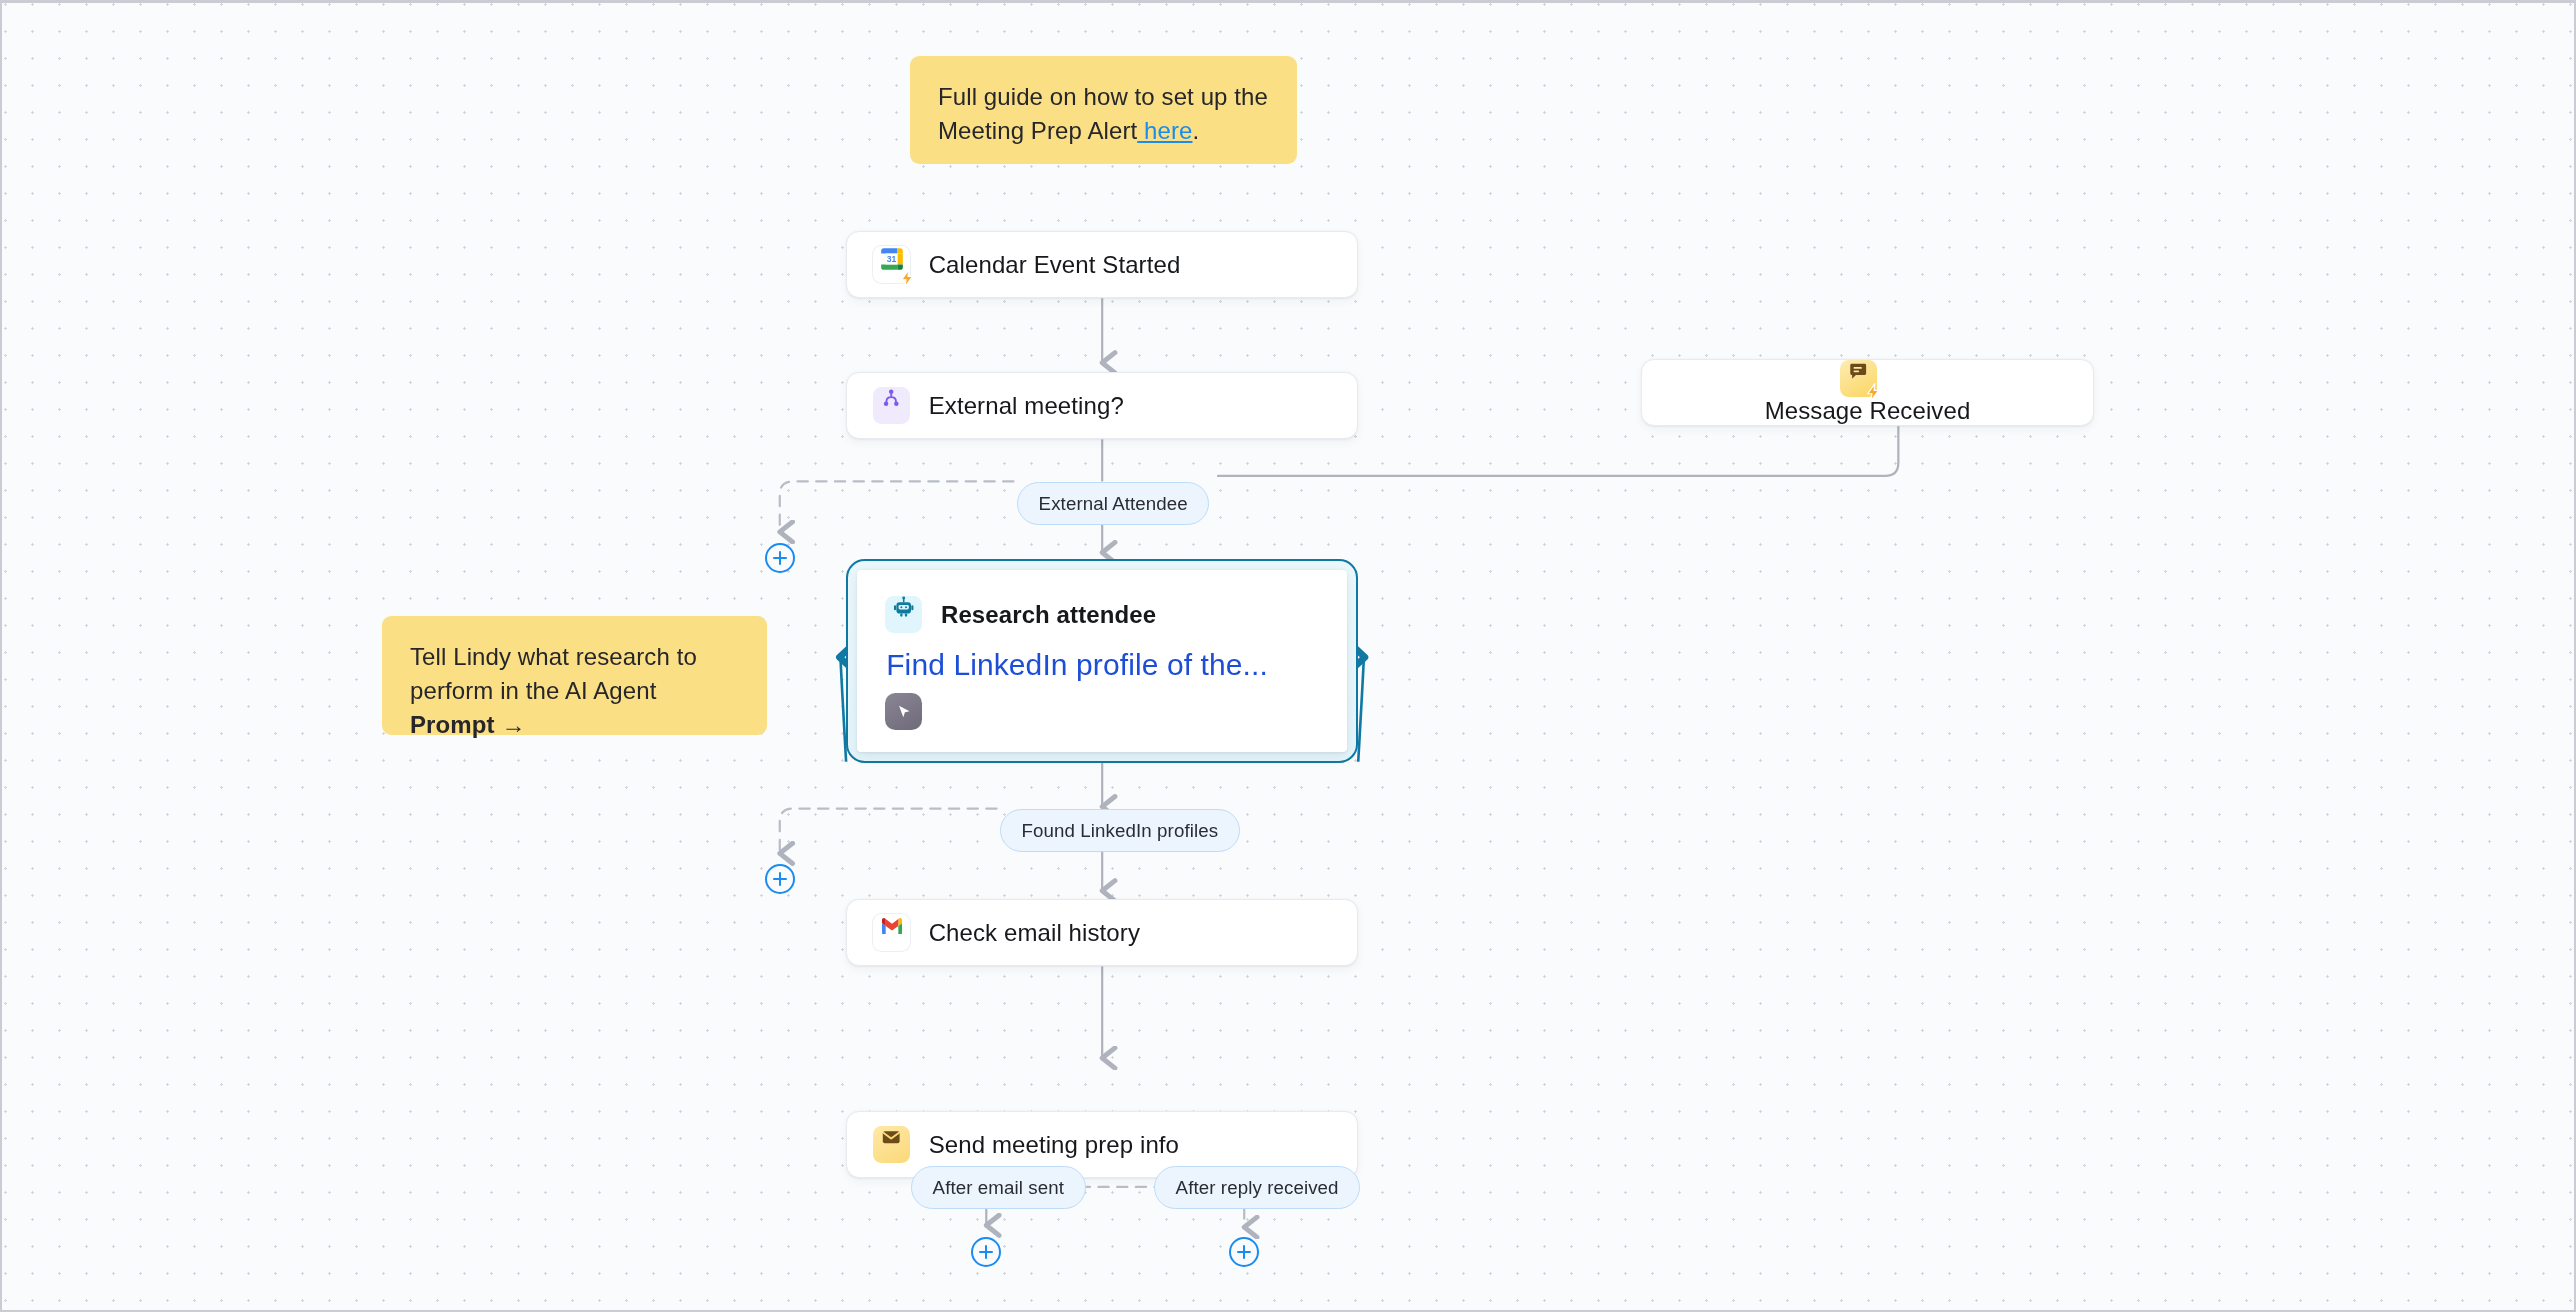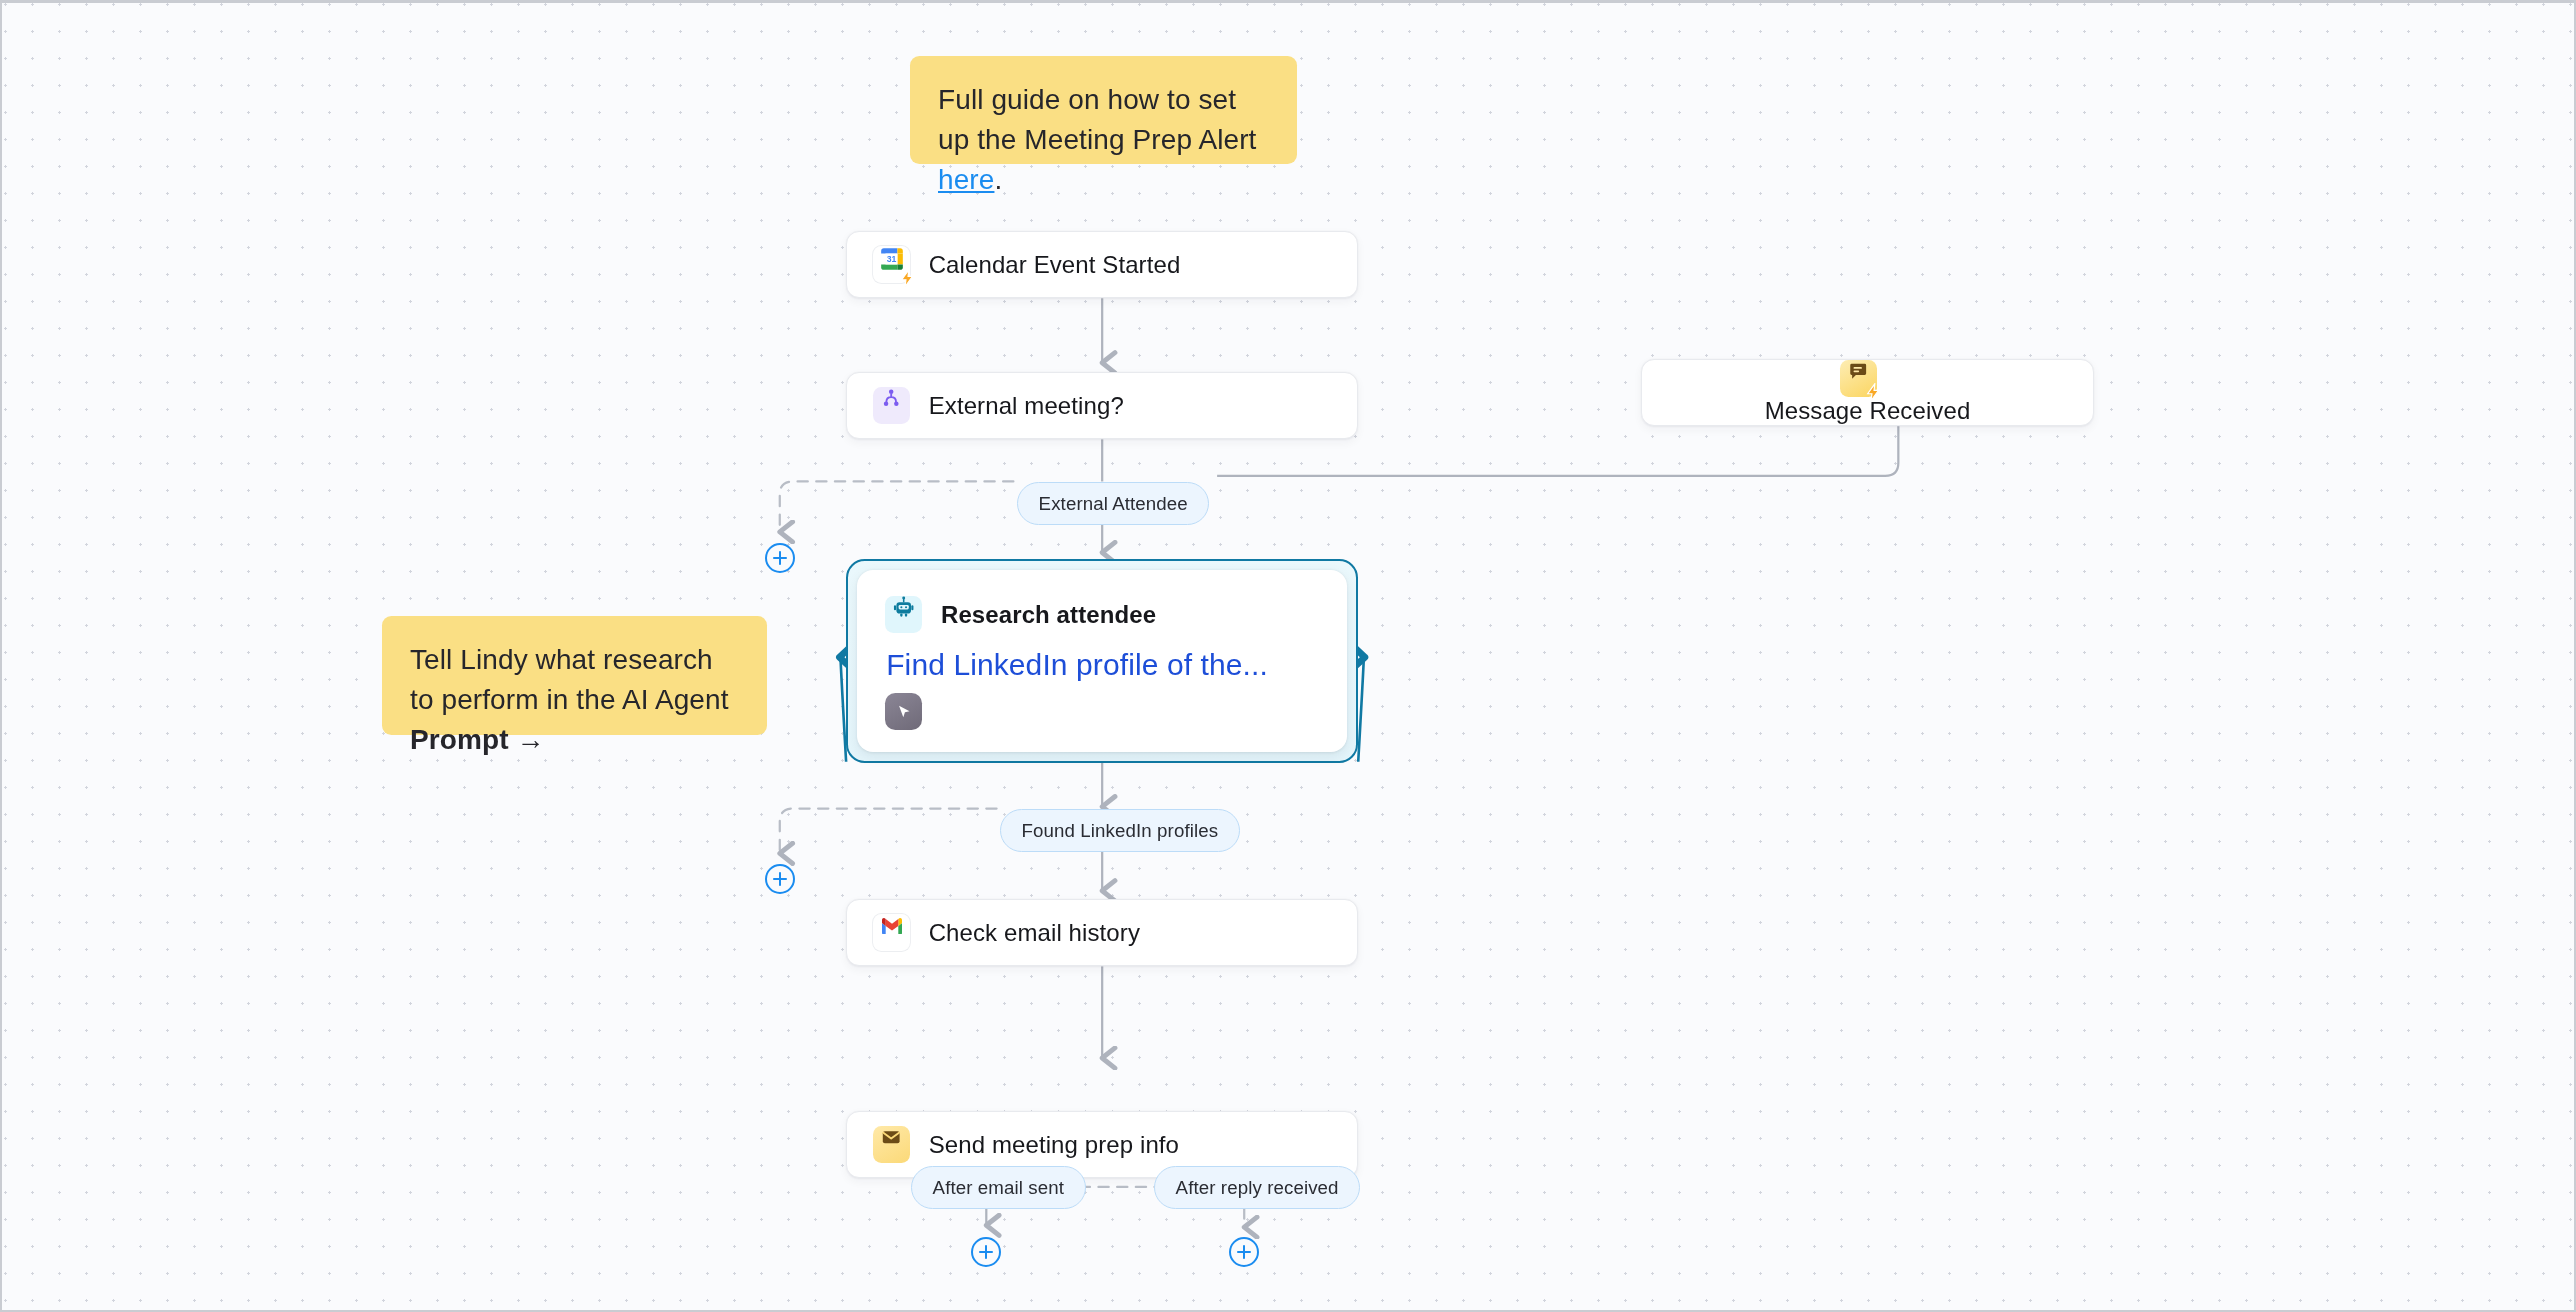--- a/index.html
+++ b/index.html
@@ -21,21 +21,21 @@
     overflow: hidden;
   }
   #edges { position: absolute; left: 0; top: 0; width: 2576px; height: 1312px; pointer-events: none; }
 
   
   .sticky {
     position: absolute;
     background: #fadf84;
     border-radius: 9.3px;
     padding: 24px 28px;
-    font-size: 28px;
+    font-size: 24px;
     line-height: 1.42;
     color: #26262b;
     letter-spacing: 0.1px;
   }
   .sticky a { color: #1a8cf0; text-decoration: underline; }
   .sticky b { font-weight: bold; }
 
   #note-guide { left: 908px; top: 53px; width: 387px; height: 108px; }
   #note-prompt { left: 380px; top: 613px; width: 385px; height: 119px; }
 
@@ -70,21 +70,21 @@
     left: 844px; top: 556px; width: 512px; height: 204px;
     border: 2.3px solid #1079a3;
     border-radius: 18.7px;
     background: linear-gradient(180deg,#eaf8fc 0%, #e4f5fb 100%);
     padding: 9.3px;
   }
   #n-agent {
     position: relative;
     width: 100%; height: 100%;
     background: #fff;
-    border-radius: 16px;
+    border-radius: 4px;
     box-shadow: 0 0.9px 2.8px rgba(16,24,40,.08), 0 4.7px 13px rgba(16,24,40,.07);
     display: block;
     padding: 26px 28px 0 28px;
   }
   #n-agent .row1 { display: flex; align-items: center; }
   #n-agent .ttl { font-size: 24px; font-weight: bold; color: #17181c; letter-spacing: 0.1px; }
   #n-agent .ico { margin-right: 18.7px; }
   #n-agent .sub {
     font-size: 30px;
     color: #1d4ed8;

